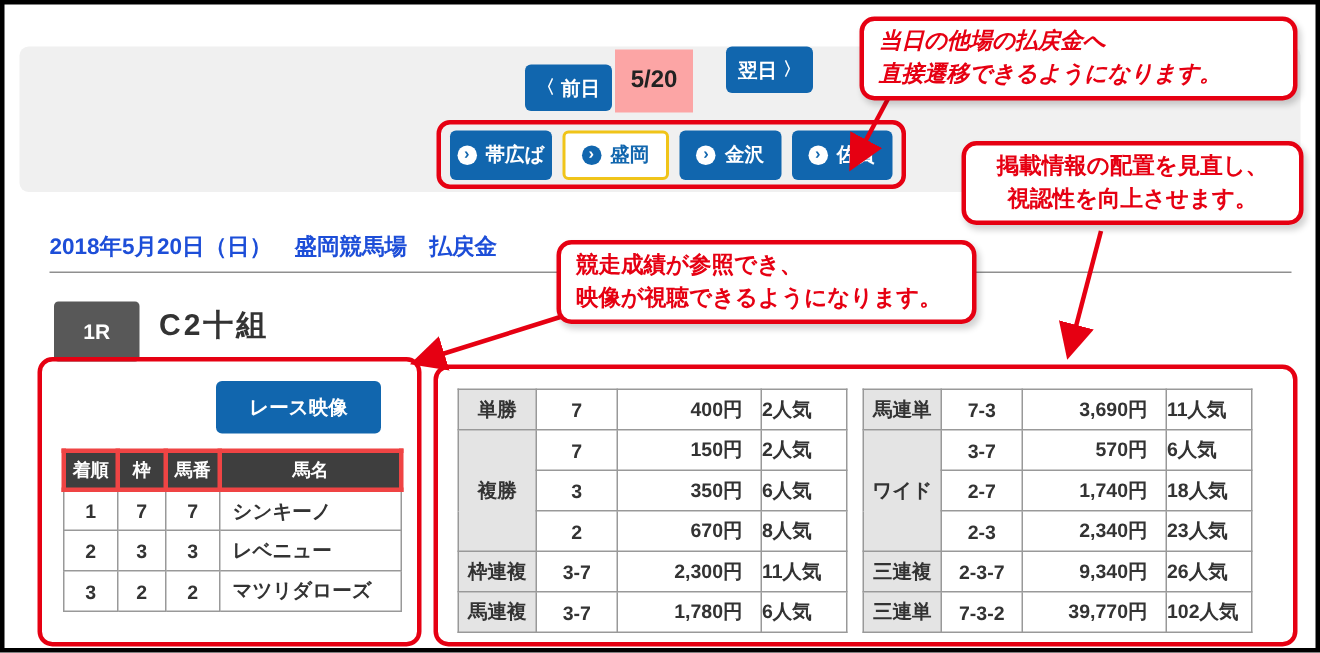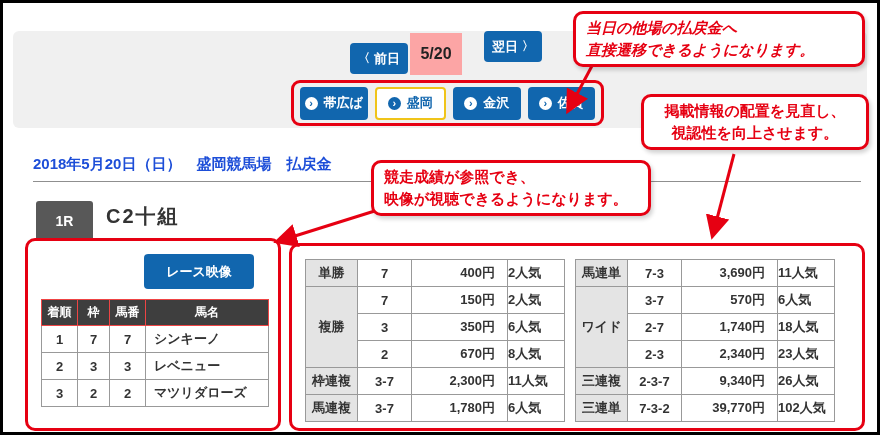--- a/index.html
+++ b/index.html
@@ -79,21 +79,21 @@
     background:#1166ae; color:#fff; border:none; border-radius:4px;
     font-size:13px; font-weight:bold; cursor:pointer;
     font-family:"Liberation Sans", sans-serif;
   }
   #btn-seiseki{ left:12px; }
   #btn-eizo{ left:116px; }
   table{ border-collapse:collapse; table-layout:fixed; }
   .rtable{ position:absolute; left:13px; top:58px; width:228px; }
   .rtable th{
     background:#3e3e3e; color:#fff; font-size:12px; font-weight:bold;
-    border:1px solid #ef4444; height:26px;
+    border:3px solid #ef4444; height:26px;
   }
   .rtable td{
     border-left:1px solid #999; border-right:1px solid #999;
     border-bottom:1px solid #999; height:27px;
     font-size:13px; font-weight:bold; color:#333; text-align:center;
     background:#fff;
   }
   .rtable tbody tr + tr td{ border-top:1px dotted #a8a8a8; }
   .rtable .c0{ width:36px; } .rtable .c1{ width:32px; } .rtable .c2{ width:36px; }
   .rtable td.name{ text-align:left; padding-left:8px; }

